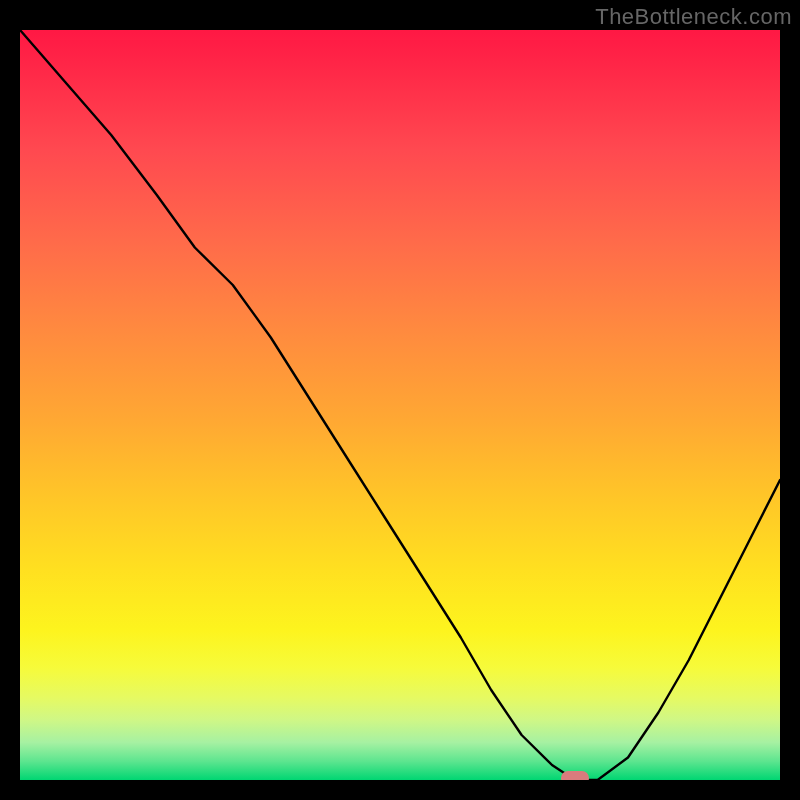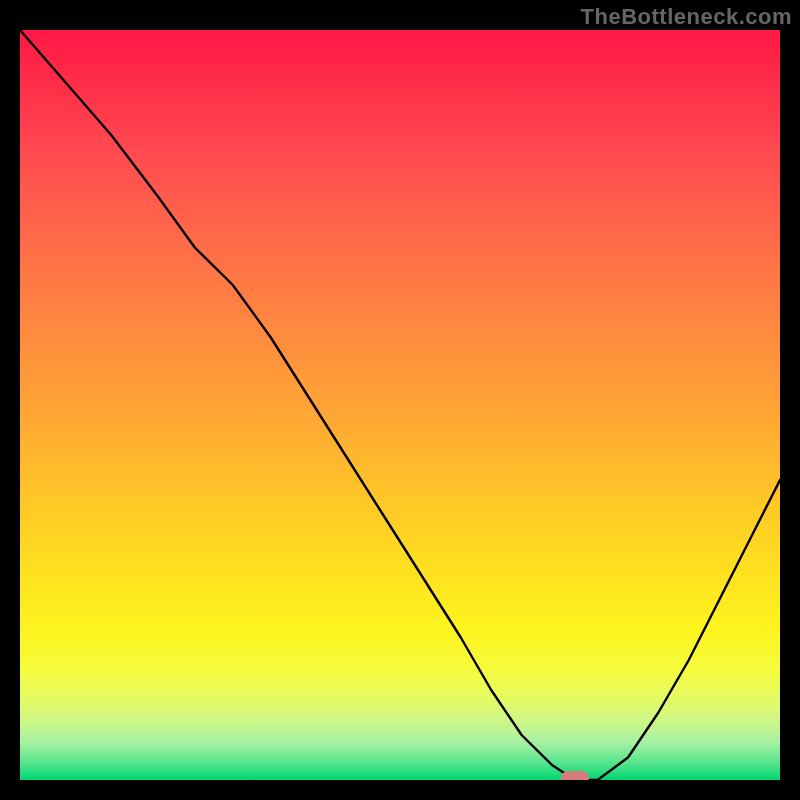--- a/index.html
+++ b/index.html
@@ -16,21 +16,21 @@
     width: 800px;
     height: 800px;
     background: #000;
   }
   .watermark {
     position: absolute;
     top: 4px;
     right: 8px;
     color: #666;
     font-size: 22px;
-    font-weight: 700;
+    font-weight: 400;
     letter-spacing: 0.5px;
     z-index: 10;
   }
   .plot-area {
     position: absolute;
     left: 20px;
     top: 30px;
     width: 760px;
     height: 750px;
     overflow: hidden;

